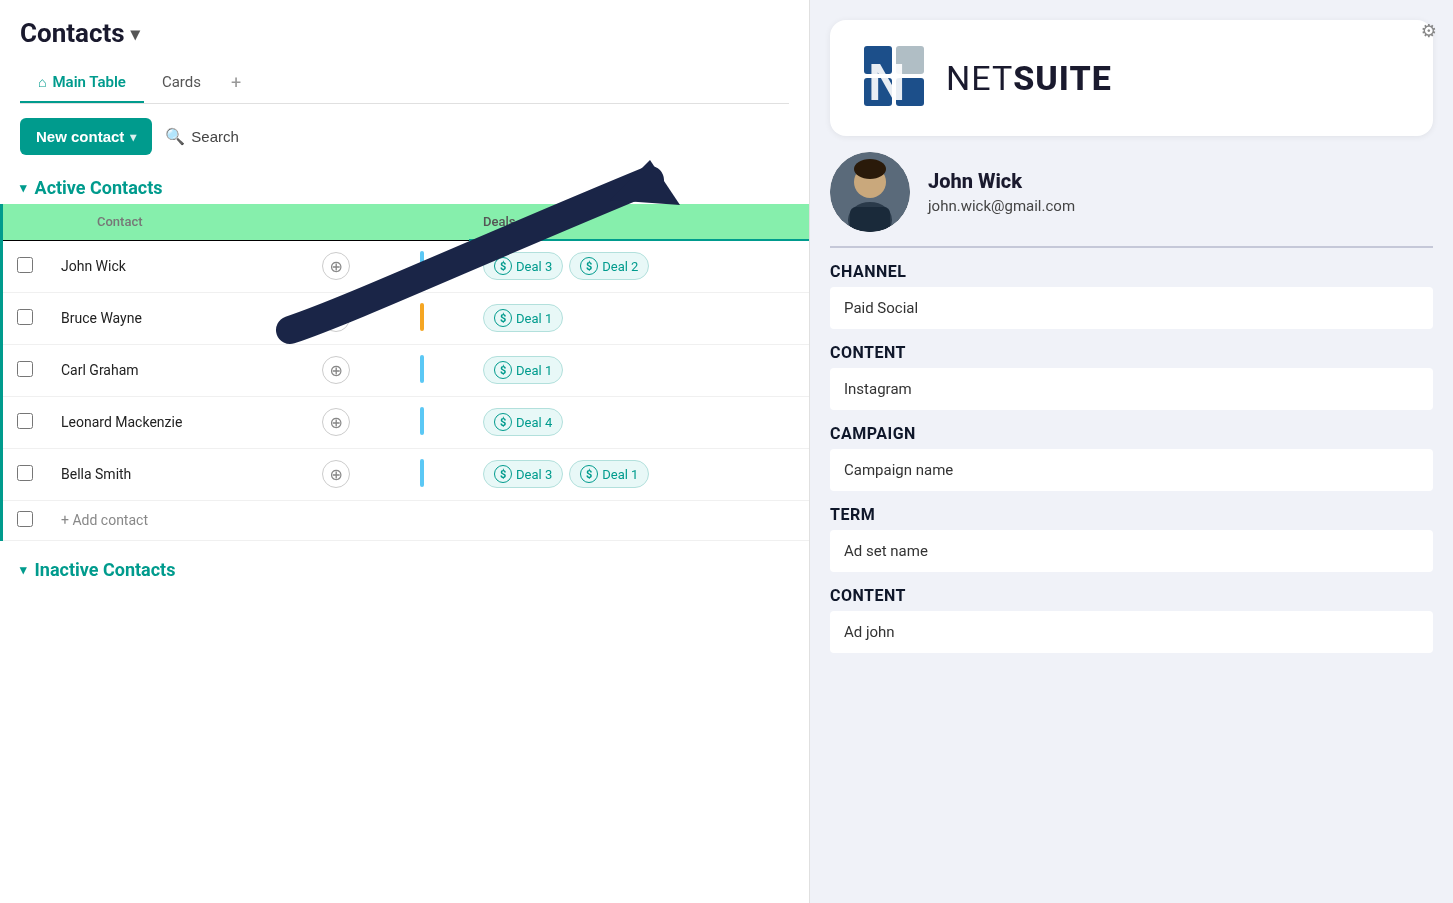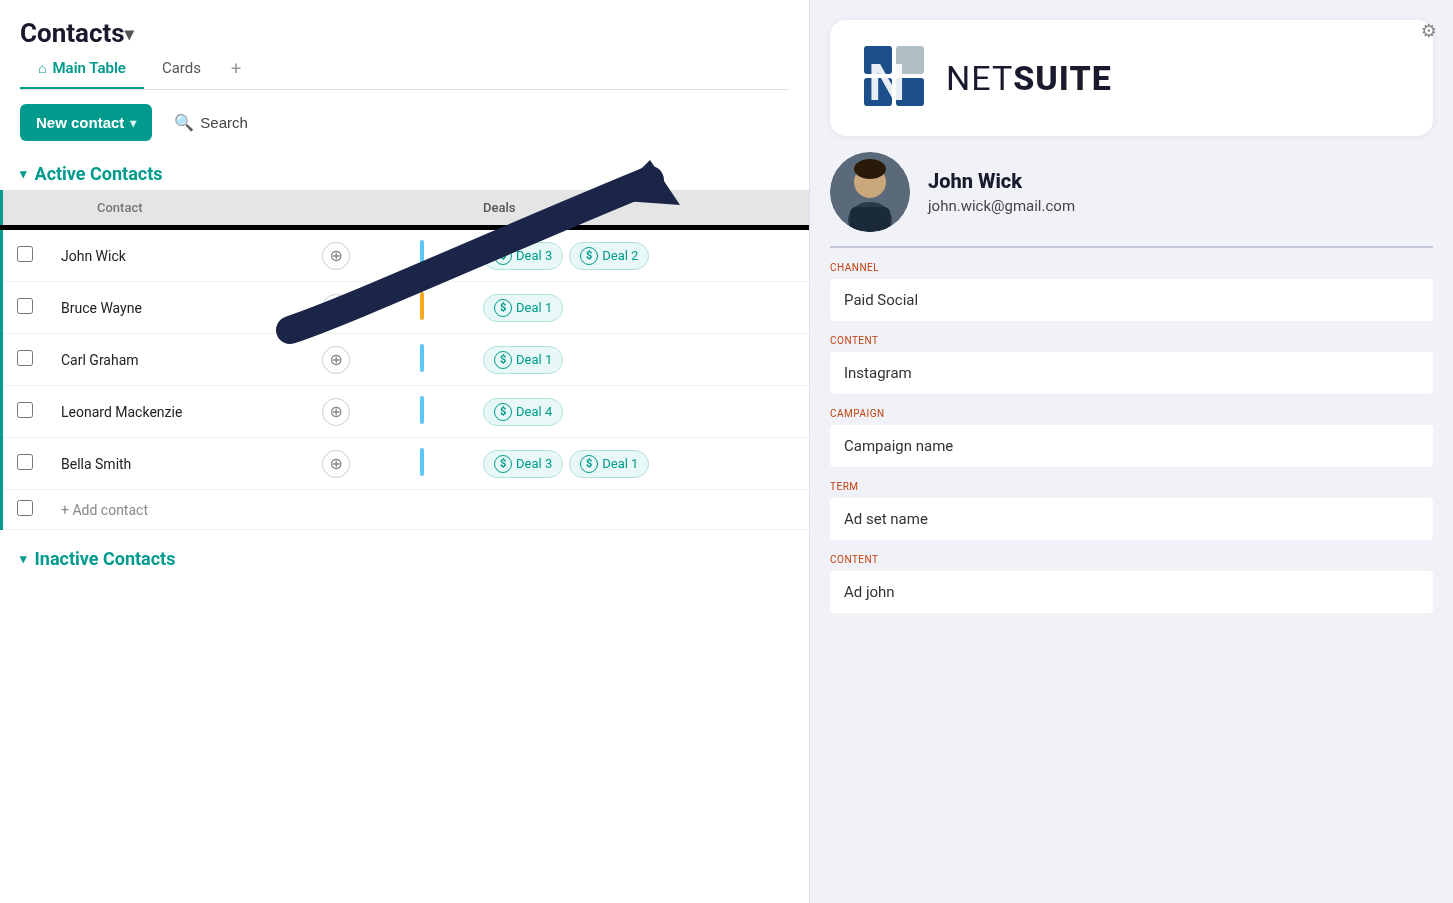--- a/index.html
+++ b/index.html
@@ -22,23 +22,25 @@
       border-right: 1px solid #e0e0e0;
     }
 
     
     .app-header {
       padding: 18px 20px 0 20px;
     }
     .contacts-title {
       display: flex;
       align-items: center;
+      gap: 6px;
       font-size: 26px;
       font-weight: 700;
       color: #1a1a2e;
+      margin-bottom: 14px;
     }
     .chevron-down {
       font-size: 18px;
       color: #555;
     }
 
     
     .tabs-bar {
       display: flex;
       align-items: center;
@@ -68,21 +70,21 @@
       padding: 10px 12px;
       font-size: 18px;
       color: #999;
       cursor: pointer;
     }
 
     
     .toolbar {
       display: flex;
       align-items: center;
-      gap: 12px;
+      gap: 3px;
       padding: 14px 20px;
     }
     .btn-new-contact {
       display: flex;
       align-items: center;
       gap: 6px;
       background: #009b8d;
       color: #fff;
       border: none;
       border-radius: 6px;
@@ -126,22 +128,22 @@
       color: #009b8d;
     }
 
     
     .contacts-table {
       width: 100%;
       border-collapse: collapse;
       border-left: 3px solid #009b8d;
     }
     .contacts-table thead tr {
-      background: #e5e5e5;
-      border-bottom: 5px solid #000000;
+      background: #86efac;
+      border-bottom: 1px solid #000000;
     }
     .contacts-table th {
       padding: 10px 14px;
       font-size: 13px;
       color: #777;
       font-weight: 500;
       text-align: left;
     }
     .contacts-table th.col-contact {
       text-align: left;
@@ -324,23 +326,23 @@
     .contact-details p {
       font-size: 15px;
       color: #444;
     }
 
     
     .field-section {
       margin-bottom: 14px;
     }
     .field-label {
-      font-size: 10px;
-      font-weight: 400;
-      color: #c2410c;
+      font-size: 16px;
+      font-weight: 700;
+      color: #0f172a;
       margin-bottom: 6px;
       letter-spacing: 0.5px;
     }
     .field-value-box {
       background: #fff;
       border-radius: 4px;
       padding: 12px 14px;
       font-size: 15px;
       color: #333;
     }

